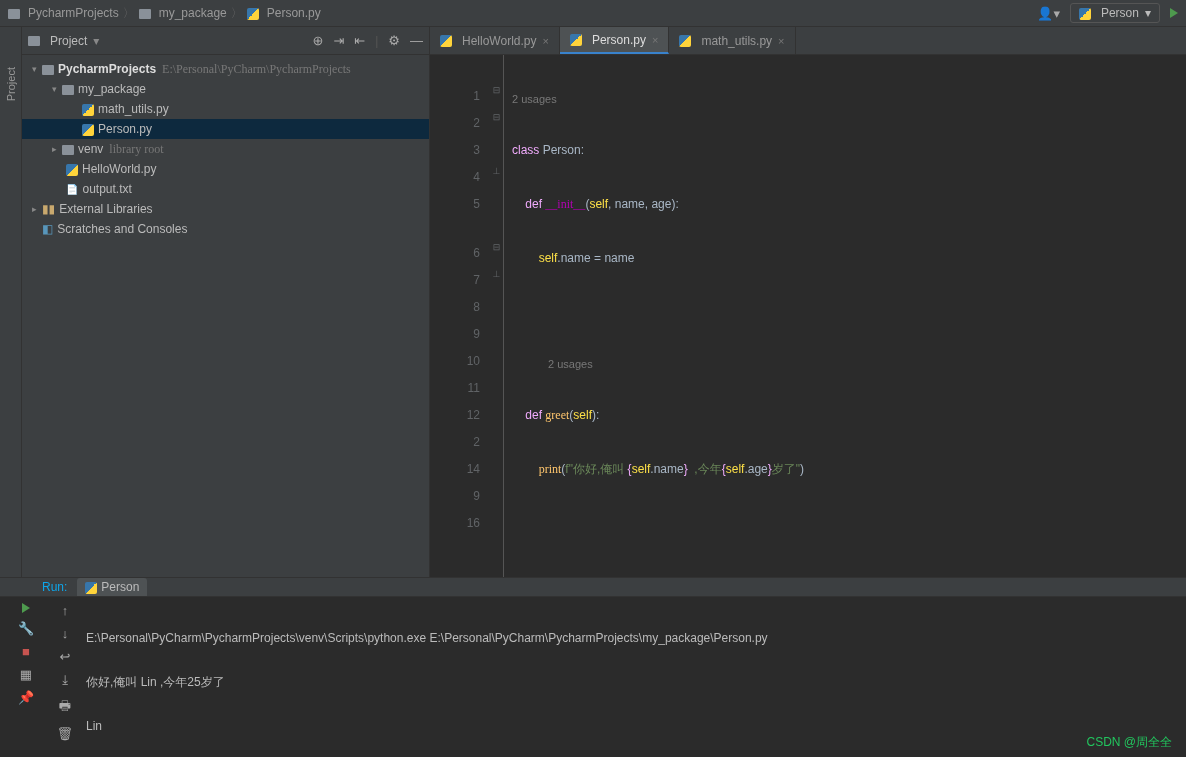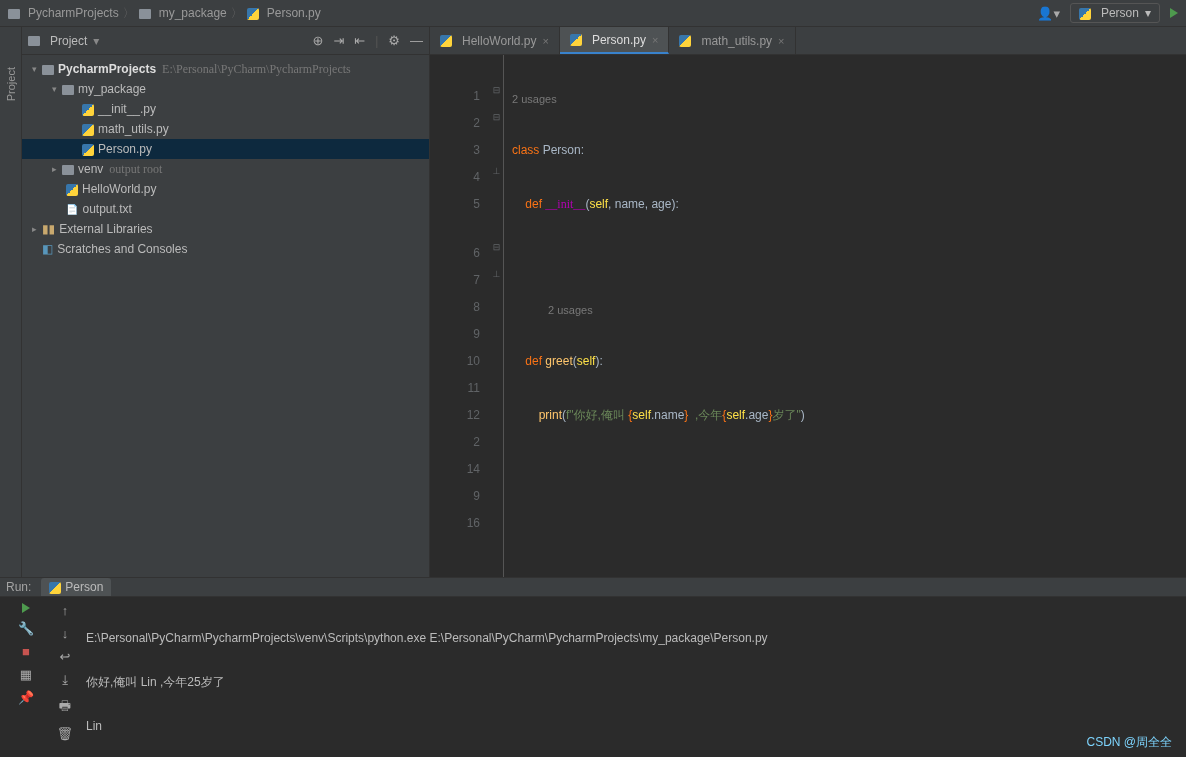--- a/index.html
+++ b/index.html
@@ -30,36 +30,36 @@
 .tabs { height:28px; display:flex; align-items:stretch; background:#3c3f41; border-bottom:1px solid #323232; }
 .tab { display:flex; align-items:center; padding:0 10px; gap:6px; border-right:1px solid #323232; color:#999; }
 .tab.active { background:#4e5254; color:#ddd; border-bottom:2px solid #3982cc; }
 .tab .close { color:#777; font-size:11px; }
 .code { flex:1; display:flex; font-family:"JetBrains Mono",Consolas,monospace; font-size:13px; line-height:27px; overflow:auto; }
 .gutter { width:60px; text-align:right; color:#606366; padding:6px 10px 0 0; user-select:none; }
 .gutter div { height:27px; }
 .usages { color:#787878; font-size:11px; height:22px!important; line-height:22px; }
 .codebody { flex:1; padding:6px 0 0 0; white-space:pre; color:#a9b7c6; position:relative; }
 .codebody .line { height:27px; padding-left:8px; }
-.kw { color:#f97316; }
-.fn { color:#ffc66d; }
+.kw { color:#f0abfc; }
+.fn { color:#ffc66d;font-family:Liberation Serif, serif; }
 .magic { color:#b200b2;font-family:Liberation Serif, serif; }
 .self { color:#fde047; }
 .str { color:#6a8759; }
 .foldbar { width:14px; border-right:1px solid #555; color:#606366; text-align:center; }
 .foldbar div { height:27px; font-size:9px; }
 .bottom { height:180px; border-top:1px solid #323232; display:flex; flex-direction:column; background:#2b2b2b; }
 .btabs { height:24px; display:flex; align-items:center; background:#3c3f41; border-bottom:1px solid #323232; padding:0 6px; gap:10px; }
-.btabs .label { color:#a3a3a3; }
+.btabs .label { color:#0ea5e9;margin-left:36px; }
 .btabs .runtab { background:#4e5254; padding:2px 8px; border-radius:3px 3px 0 0; }
 .bcontent { flex:1; display:flex; }
 .btools { width:52px; display:flex; flex-direction:column; align-items:center; gap:8px; padding-top:6px; }
 .btools2 { width:26px; display:flex; flex-direction:column; gap:8px; padding-top:6px; color:#999; align-items:center; }
 .console { flex:1; font-family:Consolas,monospace; font-size:13px; line-height:22px; padding:8px; color:#bbb; white-space:pre-wrap; }
-.watermark { position:absolute; right:14px; bottom:6px; color:#7dd3fc; font-size:12px; }
+.watermark { position:absolute; right:14px; bottom:6px; color:#22c55e; font-size:12px; }
 .iconbtn { color:#aaa; font-size:13px; cursor:pointer; }
 </style>
 </head>
 <body>
 
 <div class="topbar">
   <div class="breadcrumb">
     <span class="foldericon"></span>
     <span>PycharmProjects</span>
     <span class="sep">〉</span>
@@ -107,35 +107,31 @@
         <b style="color:#ddd">PycharmProjects</b>
         <span class="muted">E:\Personal\PyCharm\PycharmProjects</span>
       </div>
       <div class="tree-row" style="padding-left:30px">
         <span class="arrow">▾</span>
         <span class="foldericon"></span>
         <span>my_package</span>
       </div>
       <div class="tree-row" style="padding-left:60px">
         <span class="pyicon"></span>
-        <span>__init__.py</span>
-      </div>
-      <div class="tree-row" style="padding-left:60px">
-        <span class="pyicon"></span>
         <span>math_utils.py</span>
       </div>
       <div class="tree-row selected" style="padding-left:60px">
         <span class="pyicon"></span>
         <span>Person.py</span>
       </div>
       <div class="tree-row" style="padding-left:30px">
         <span class="arrow">▸</span>
         <span class="foldericon"></span>
         <span>venv</span>
-        <span class="muted">output root</span>
+        <span class="muted">library root</span>
       </div>
       <div class="tree-row" style="padding-left:44px">
         <span class="pyicon"></span>
         <span>HelloWorld.py</span>
       </div>
       <div class="tree-row" style="padding-left:44px">
         <span class="txticon"></span>
         <span>output.txt</span>
       </div>
       <div class="tree-row" style="padding-left:10px">
@@ -206,20 +202,21 @@
           <div></div>
           <div></div>
           <div></div>
           <div></div>
           <div></div>
       </div>
       <div class="codebody">
 <div class="line usages">2 usages</div>
 <div class="line"><span class="kw">class </span><span>Person</span><span>:</span></div>
 <div class="line">    <span class="kw">def </span><span class="magic">__init__</span><span>(</span><span class="self">self</span><span>, name, age):</span></div>
+<div class="line">        <span class="self">self</span><span>.name = name</span></div>
 <div class="line"></div>
 <div class="line usages" style="padding-left:44px">2 usages</div>
 <div class="line">    <span class="kw">def </span><span class="fn">greet</span><span>(</span><span class="self">self</span><span>):</span></div>
 <div class="line">        <span class="fn">print</span><span>(</span><span class="str">f"你好,俺叫 </span><span class="kw">{</span><span class="self">self</span><span>.name</span><span class="kw">} </span><span class="str"> ,今年</span><span class="kw">{</span><span class="self">self</span><span>.age</span><span class="kw">}</span><span class="str">岁了"</span><span>)</span></div>
 <div class="line"></div>
 
 
 
 
 

